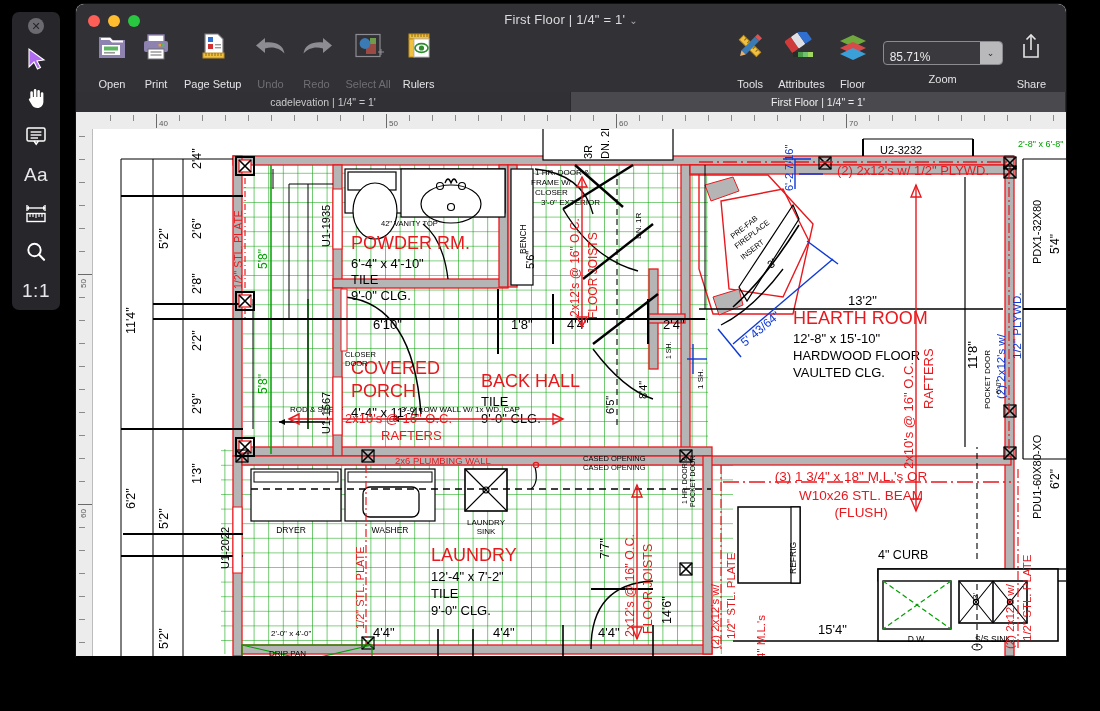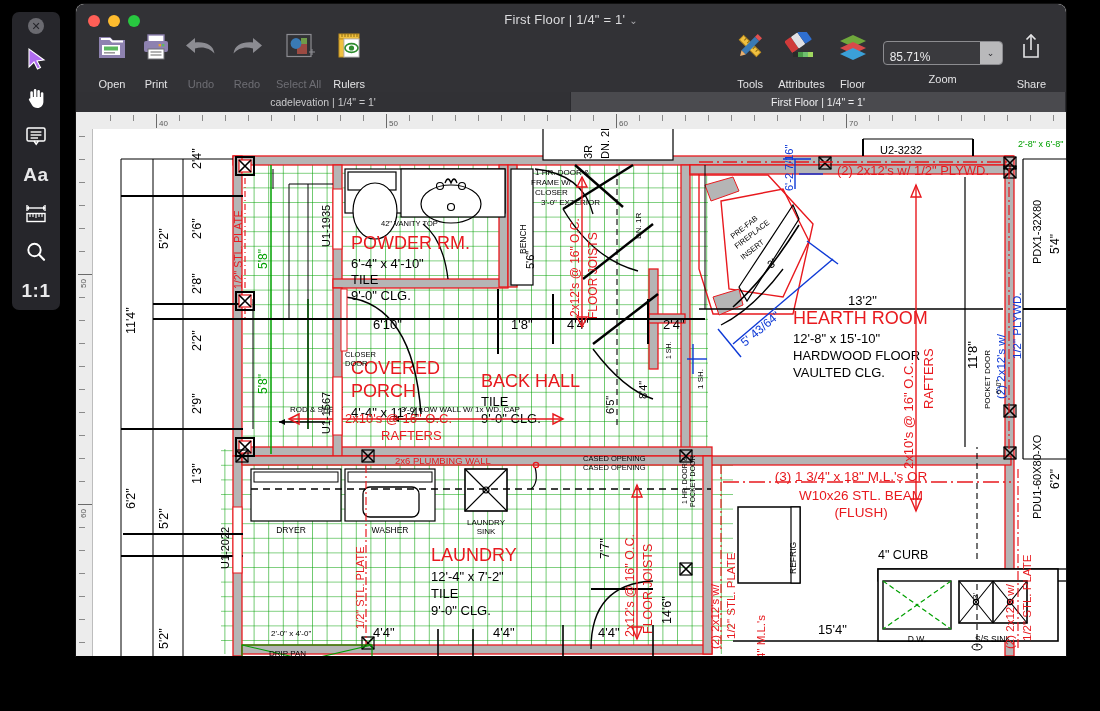--- a/index.html
+++ b/index.html
@@ -27,21 +27,21 @@
     background:#6a6a70; color:#24242a; font-size:11px; line-height:16px;
     text-align:center; margin-bottom: 6px; cursor: pointer;
     font-family:"Liberation Sans", sans-serif;
   }
   .ptool {
     width: 44px; height: 40px;
     display:flex; align-items:center; justify-content:center;
     color:#e8e8ea; cursor:pointer;
   }
   .ptool svg { display:block; }
-  .ptool .txt { font-size: 19px; color:#e8e8ea; letter-spacing:.5px;font-weight:bold;}
+  .ptool .txt { font-size: 19px; color:#e8e8ea; letter-spacing:.5px;}
 
   
   #window {
     position:absolute; left:76px; top:4px; width:990px; height:652px;
     background:#f2f2f2;
     border-radius: 8px 8px 0 0;
     overflow:hidden;
     box-shadow: 0 0 0 1px #111;
   }
   
@@ -217,20 +217,41 @@
               <rect x="22" y="12" width="2.4" height="2.4" fill="#5cb860"></rect>
               <rect x="18.6" y="12" width="2.4" height="2.4" fill="#f0a030"></rect>
               <rect x="8" y="17" width="16" height="10" fill="#ffffff" stroke="#6f6f75" stroke-width="1"></rect>
               <line x1="10.5" y1="20" x2="21.5" y2="20" stroke="#9a9a9a" stroke-width="1.4"></line>
               <line x1="10.5" y1="23" x2="21.5" y2="23" stroke="#9a9a9a" stroke-width="1.4"></line>
             </svg>
           </div>
           <div class="tb-label">Print</div>
         </div>
 
+        <div class="tb-item">
+          <div class="tb-icon">
+            <svg width="32" height="30" viewBox="0 0 32 30">
+              <path d="M8 2 h13 l5 5 v16 H8 Z" fill="#ffffff" stroke="#7a7a80" stroke-width="1.2"></path>
+              <rect x="11" y="5" width="5" height="5" fill="#2f6fd0"></rect>
+              <rect x="11" y="12" width="5" height="5" fill="#d03030"></rect>
+              <rect x="18" y="12" width="6" height="1.4" fill="#9a9a9a"></rect>
+              <rect x="18" y="15" width="6" height="1.4" fill="#9a9a9a"></rect>
+              <rect x="6" y="21" width="21" height="5" fill="#f0c040" stroke="#c09020" stroke-width="1"></rect>
+              <g stroke="#8a6a10" stroke-width="1">
+                <line x1="9" y1="21" x2="9" y2="24"></line>
+                  <line x1="12" y1="21" x2="12" y2="24"></line>
+                <line x1="15" y1="21" x2="15" y2="24"></line>
+                  <line x1="18" y1="21" x2="18" y2="24"></line>
+                <line x1="21" y1="21" x2="21" y2="24"></line>
+                  <line x1="24" y1="21" x2="24" y2="24"></line>
+              </g>
+            </svg>
+          </div>
+          <div class="tb-label">Page Setup</div>
+        </div>
 
         <div class="tb-item disabled">
           <div class="tb-icon">
             <svg width="34" height="30" viewBox="0 0 34 30">
               <path d="M11 6 L2 13.5 L11 21 V16.5 c8-2.5 15 0 19.5 5 C29 12.5 21.5 9.5 11 10.5 Z" fill="#8c8c92"></path>
             </svg>
           </div>
           <div class="tb-label">Undo</div>
         </div>
 

